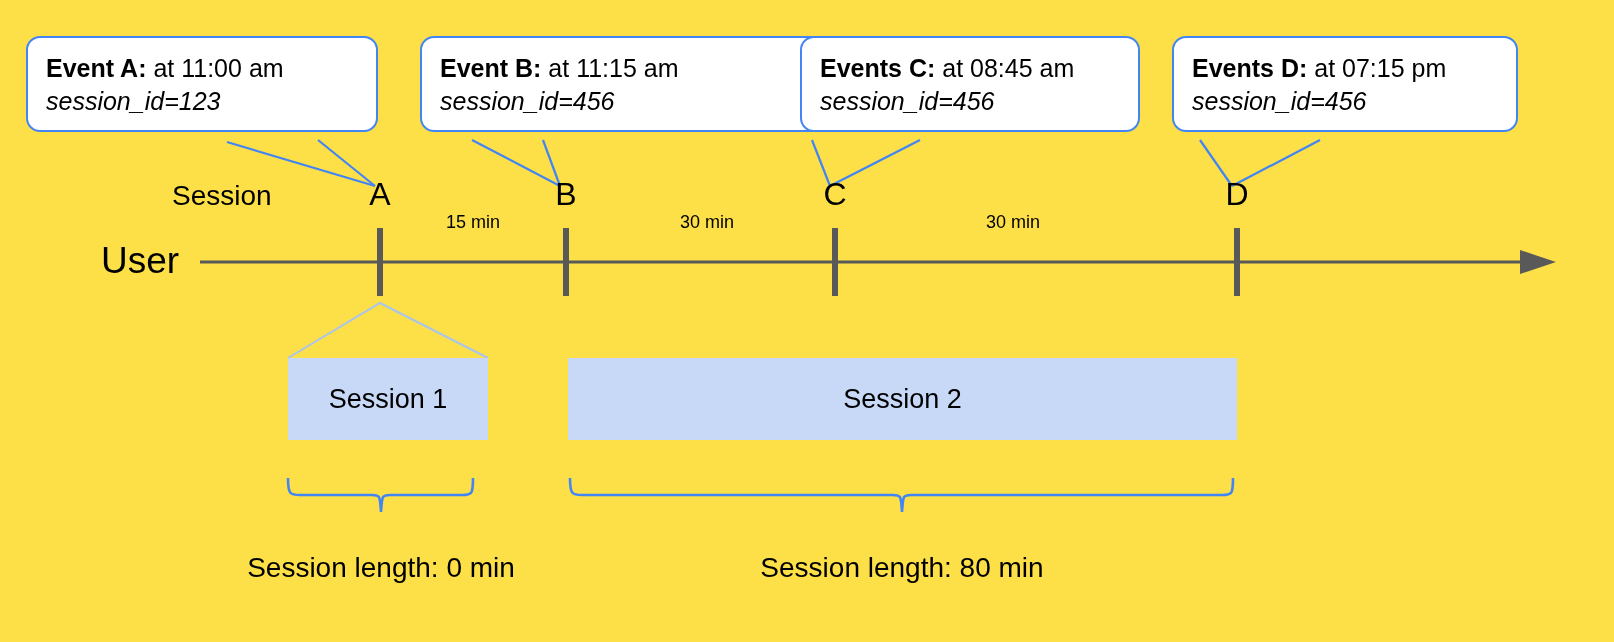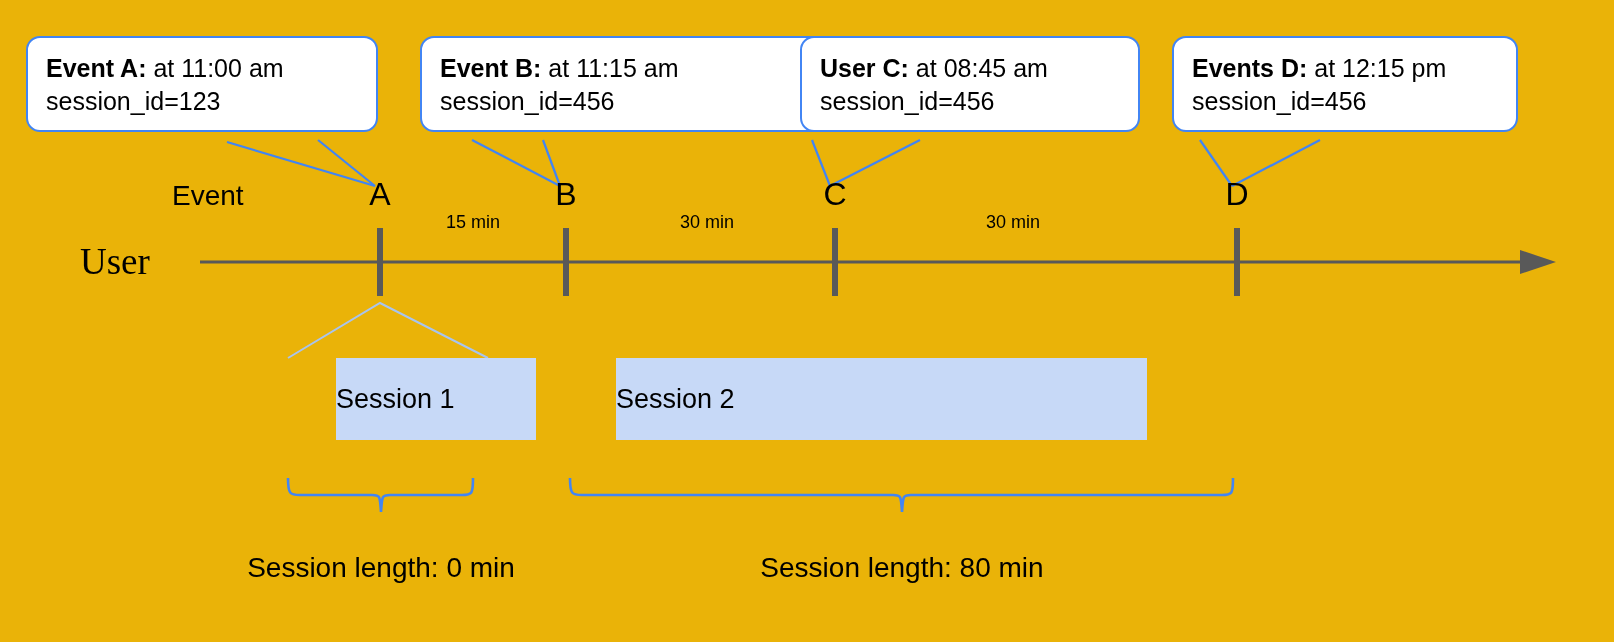--- a/index.html
+++ b/index.html
@@ -8,21 +8,21 @@
     background: #ffffff;
   }
   body {
     font-family: "Liberation Sans", sans-serif;
     color: #000000;
   }
   #stage {
     position: relative;
     width: 1614px;
     height: 642px;
-    background: #eab308;
+    background: #fde047;
     overflow: hidden;
   }
   #vector-layer {
     position: absolute;
     left: 0; top: 0;
     width: 1614px;
     height: 642px;
     pointer-events: none;
   }
 
@@ -37,20 +37,21 @@
     font-size: 25px;
     line-height: 1.32;
     color: #000000;
     white-space: nowrap;
   }
   .callout .lead {
     font-weight: bold;
   }
   .callout .ln2 {
     display: block;
+    font-style: italic;
   }
 
   
   .user-label {
     position: absolute;
     font-size: 37px;
     color: #000000;
     white-space: nowrap;
   }
   .events-label {
@@ -75,25 +76,24 @@
     white-space: nowrap;
     transform: translateX(-50%);
   }
 
   
   .session-bar {
     position: absolute;
     background: #c7d9f7;
     display: flex;
     align-items: center;
-    justify-content: flex-start;
+    justify-content: center;
     font-size: 27px;
     color: #000000;
     white-space: nowrap;
-    margin-left: 48px;
   }
 
   
   .session-length {
     position: absolute;
     font-size: 28px;
     color: #000000;
     text-align: center;
     white-space: nowrap;
     transform: translateX(-50%);
@@ -167,46 +167,46 @@
     <span class="lead">Event A:</span><span> at 11:00 am</span>
     <span class="ln2">session_id=123</span>
   </div>
 
   <div class="callout" style="left:420px; top:36px; width:404px;">
     <span class="lead">Event B:</span><span> at 11:15 am</span>
     <span class="ln2">session_id=456</span>
   </div>
 
   <div class="callout" style="left:800px; top:36px; width:340px;">
-    <span class="lead">User C:</span><span> at 08:45 am</span>
+    <span class="lead">Events C:</span><span> at 08:45 am</span>
     <span class="ln2">session_id=456</span>
   </div>
 
   <div class="callout" style="left:1172px; top:36px; width:346px;">
-    <span class="lead">Events D:</span><span> at 12:15 pm</span>
+    <span class="lead">Events D:</span><span> at 07:15 pm</span>
     <span class="ln2">session_id=456</span>
   </div>
 
-  <div class="user-label" style="left:80px; top:240px;font-family:Liberation Serif, serif;">User</div>
-
-  <div class="events-label" style="left:172px; top:180px;">Event</div>
+  <div class="user-label" style="left:101px; top:240px;">User</div>
+
+  <div class="events-label" style="left:172px; top:180px;">Session</div>
 
   <div class="event-letter" style="left:380px; top:176px;">A</div>
   <div class="event-letter" style="left:566px; top:176px;">B</div>
   <div class="event-letter" style="left:835px; top:176px;">C</div>
   <div class="event-letter" style="left:1237px; top:176px;">D</div>
 
   <div class="gap-label" style="left:473px; top:212px;">15 min</div>
   <div class="gap-label" style="left:707px; top:212px;">30 min</div>
   <div class="gap-label" style="left:1013px; top:212px;">30 min</div>
 
   <div class="session-bar" style="left:288px; top:358px; width:200px; height:82px;">
     <span>Session 1</span>
   </div>
 
-  <div class="session-bar" style="left:568px; top:358px; width:531px; height:82px;">
+  <div class="session-bar" style="left:568px; top:358px; width:669px; height:82px;">
     <span>Session 2</span>
   </div>
 
   <div class="session-length" style="left:381px; top:552px;">Session length: 0 min</div>
   <div class="session-length" style="left:902px; top:552px;">Session length: 80 min</div>
 
 </div>
 
 </body></html>

